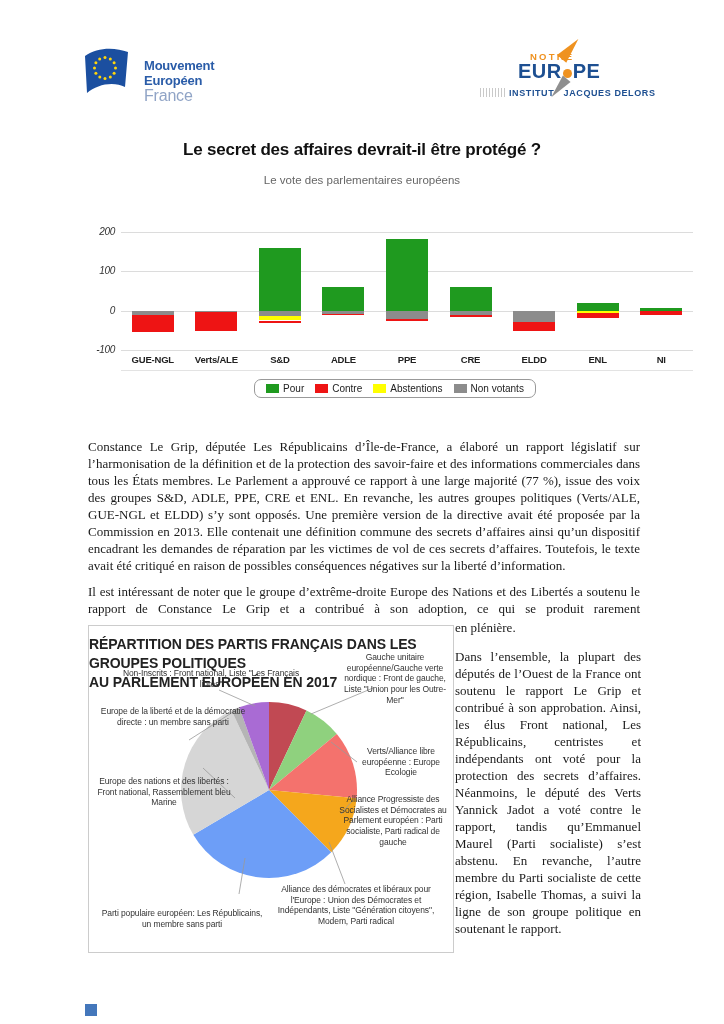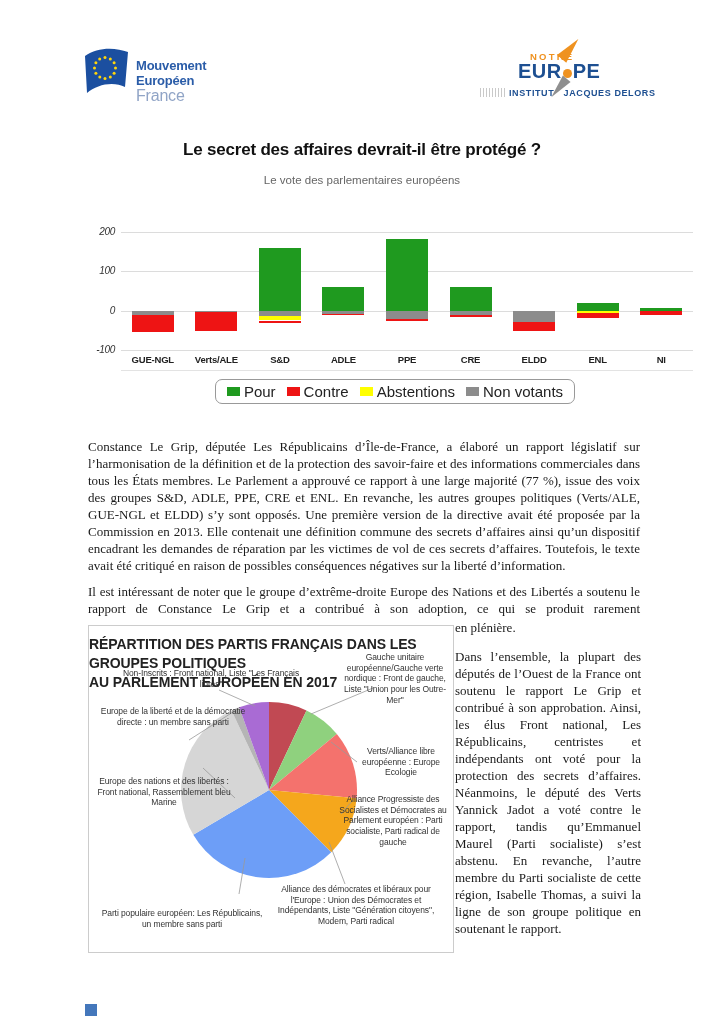--- a/index.html
+++ b/index.html
@@ -3,21 +3,21 @@
 <meta charset="utf-8">
 <style>
   html,body{margin:0;padding:0;background:#fff;}
   .page{position:relative;width:724px;height:1024px;background:#ffffff;overflow:hidden;
         font-family:"Liberation Serif","DejaVu Serif",serif;color:#1a1a1a;}
   .abs{position:absolute;}
   .cn{font-family:"Liberation Sans","DejaVu Sans",sans-serif;}
 
   
   .eu-logo{left:80px;top:44px;display:flex;align-items:flex-start;}
-  .eu-text{margin-left:4px;margin-top:14px;line-height:15px;font-weight:bold;font-size:13px;color:#2a5ca8;letter-spacing:-.2px;}
+  .eu-text{margin-left:12px;margin-top:14px;line-height:15px;font-weight:bold;font-size:13px;color:#2a5ca8;letter-spacing:-.2px;}
   .eu-text .fr{font-weight:normal;font-size:16px;color:#90a4c6;}
   .ne-logo{left:478px;top:38px;width:190px;height:68px;}
   .ne-notre{position:absolute;left:52px;top:13px;font-size:9.5px;font-weight:bold;color:#ef9220;letter-spacing:2.2px;}
   .ne-europe{position:absolute;left:40px;top:22px;font-size:20px;font-weight:bold;color:#1d4f91;letter-spacing:.5px;}
   .ne-dot{display:inline-block;width:9px;height:9px;border-radius:50%;background:#ef9220;margin:0 1px;}
   .ne-sub{position:absolute;left:31px;top:50px;font-size:9px;font-weight:bold;color:#1d4f91;letter-spacing:.6px;white-space:pre;}
   .ne-ticks{position:absolute;left:2px;top:50px;width:27px;height:9px;
             background:repeating-linear-gradient(90deg,#c9c9c9 0 1px,transparent 1px 3px);}
   .needle-top{position:absolute;left:86px;top:-2px;width:0;height:0;border-left:6px solid transparent;
               border-right:6px solid transparent;border-bottom:26px solid #ef9220;transform:rotate(40deg);}
@@ -31,21 +31,21 @@
   
   .bar-chart{left:95px;top:228px;width:600px;height:180px;}
   .bar-plot{position:absolute;left:26px;top:0;width:572px;height:146px;}
   .gridline{position:absolute;left:0;width:572px;height:1px;background:#dcdcdc;}
   .baseline{position:absolute;left:26px;top:142px;width:572px;height:1px;background:#e3e3e3;}
   .ytick{position:absolute;left:0;width:20px;text-align:right;font-size:10px;color:#333;letter-spacing:-.3px;font-style:italic;}
   .seg{position:absolute;width:42px;}
   .catlabel{position:absolute;top:126px;font-size:9.5px;font-weight:bold;color:#222;text-align:center;letter-spacing:-.2px;}
   .legend{position:absolute;top:151px;left:0;width:600px;display:flex;justify-content:center;}
   .legend-box{display:flex;gap:11px;align-items:center;border:1px solid #999;border-radius:7px;
-              padding:3px 11px;font-size:15px;color:#222;background:#fff;}
+              padding:3px 11px;font-size:10px;color:#222;background:#fff;}
   .legend-item{display:flex;align-items:center;gap:4px;}
   .swatch{display:inline-block;width:13px;height:9px;}
 
   
   .para{font-size:13px;line-height:17px;text-align:justify;}
   .jlast{text-align-last:justify;}
   .p1{left:88px;top:438px;width:552px;}
   .p2{left:88px;top:583px;width:552px;}
   .right-col{left:455px;top:619px;width:186px;}
   .right-col p{margin:12px 0 0 0;}

